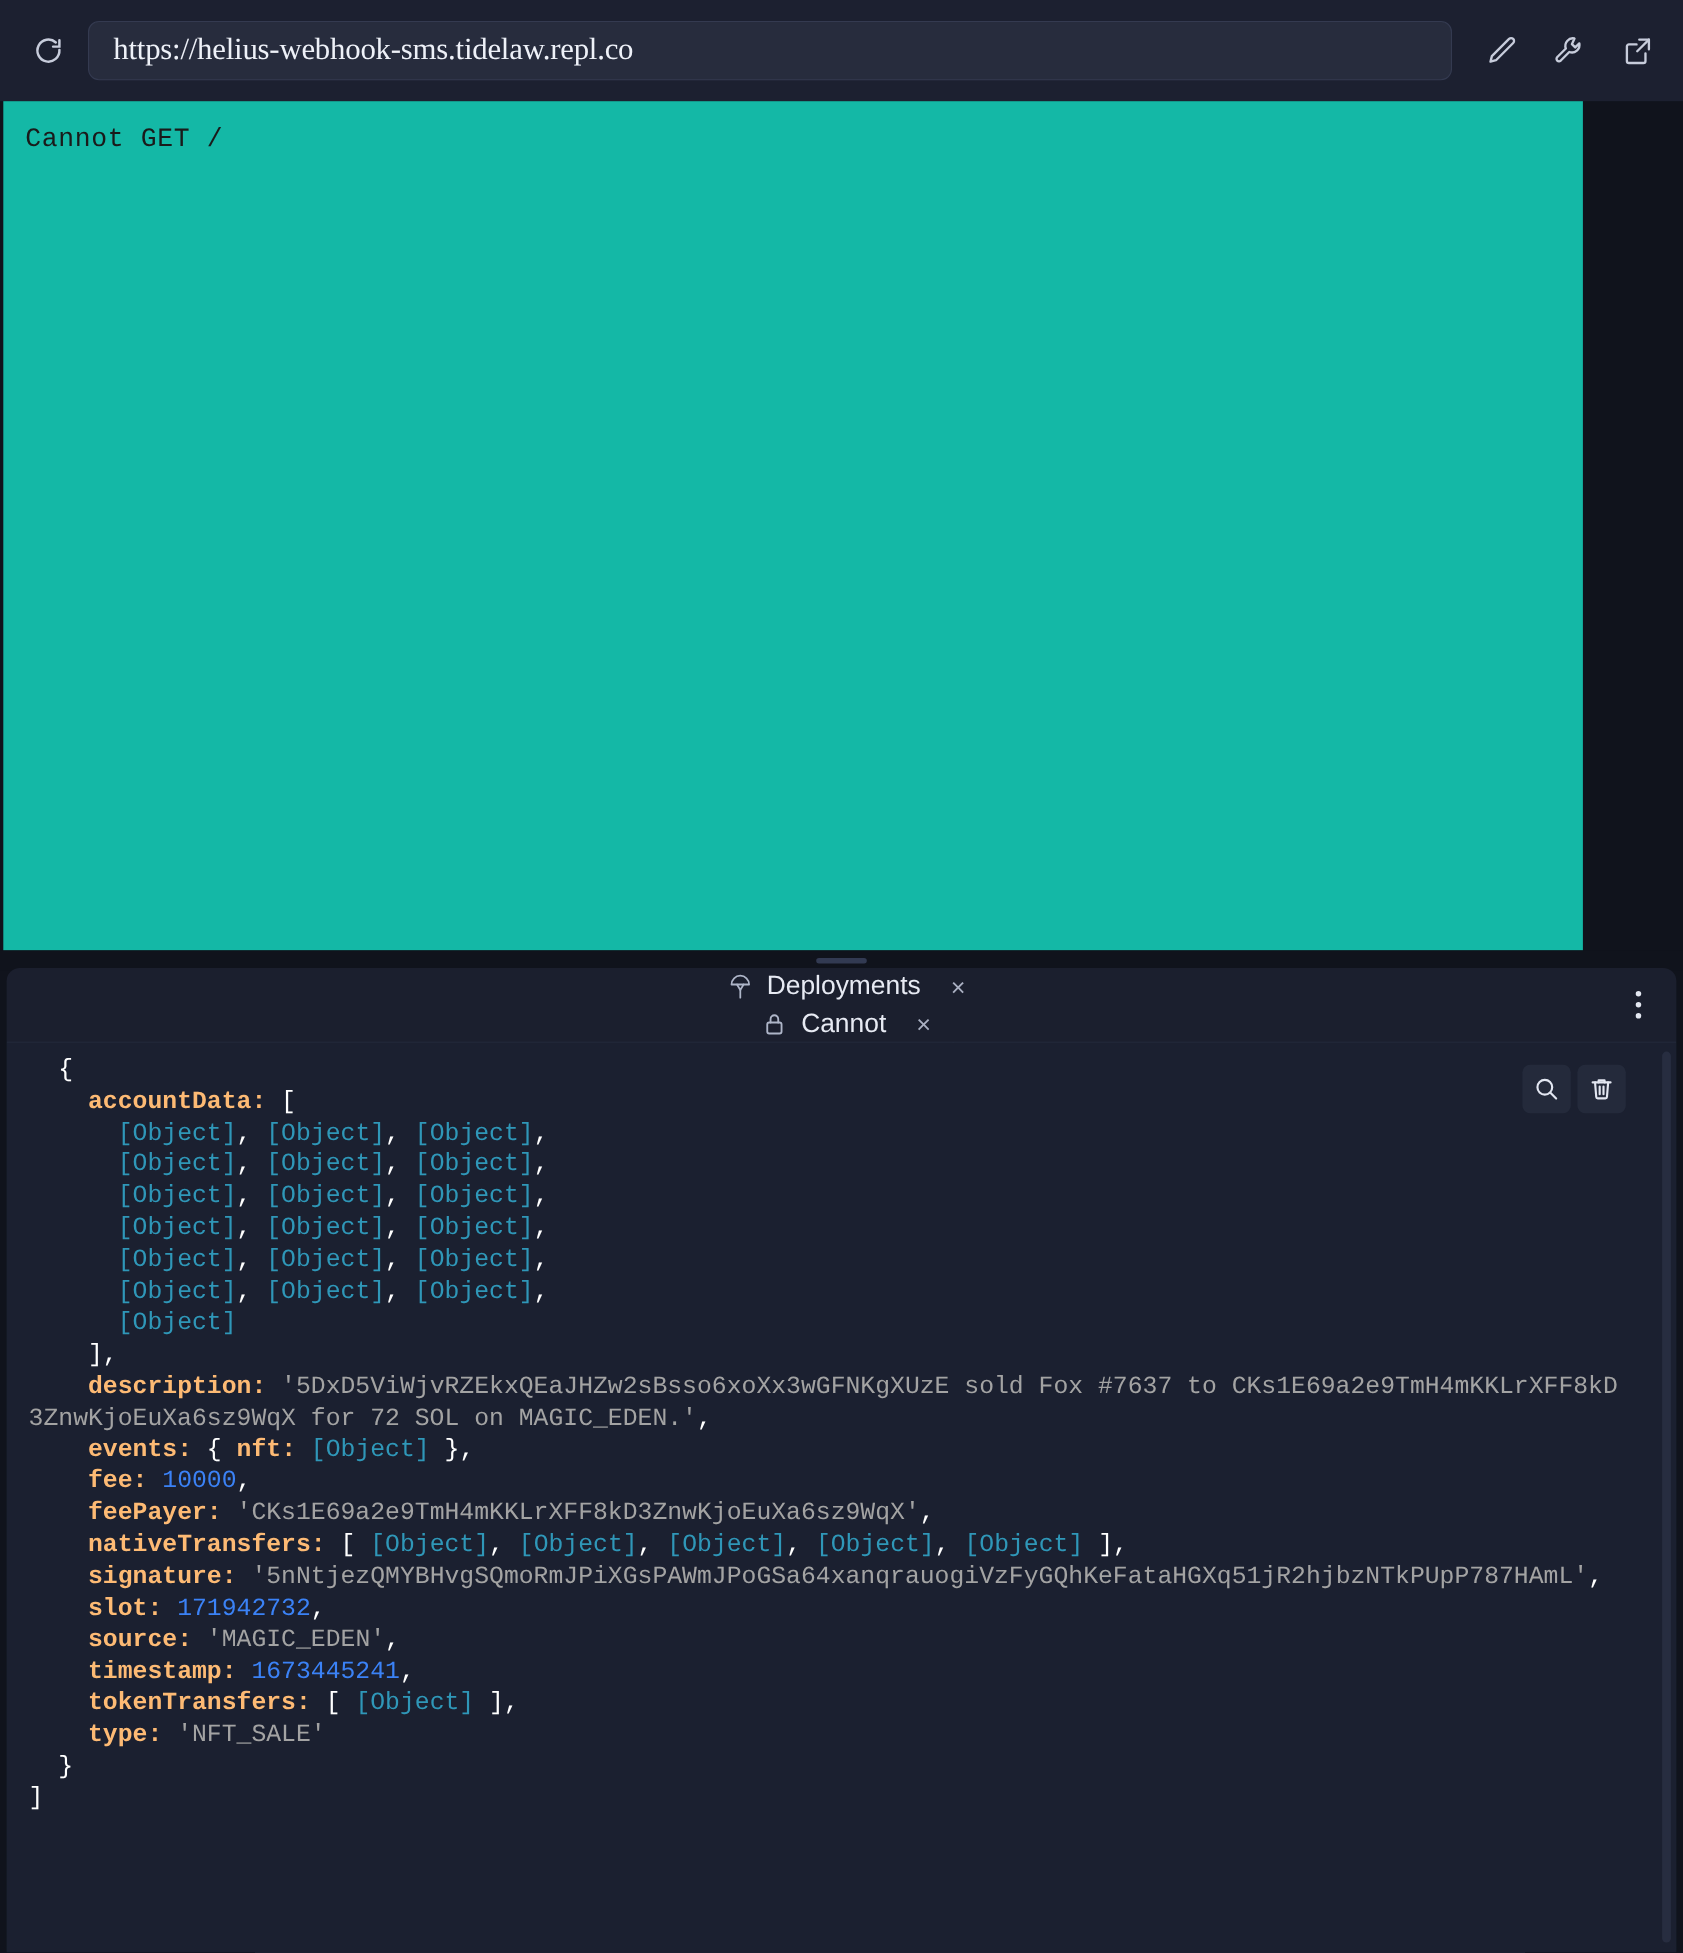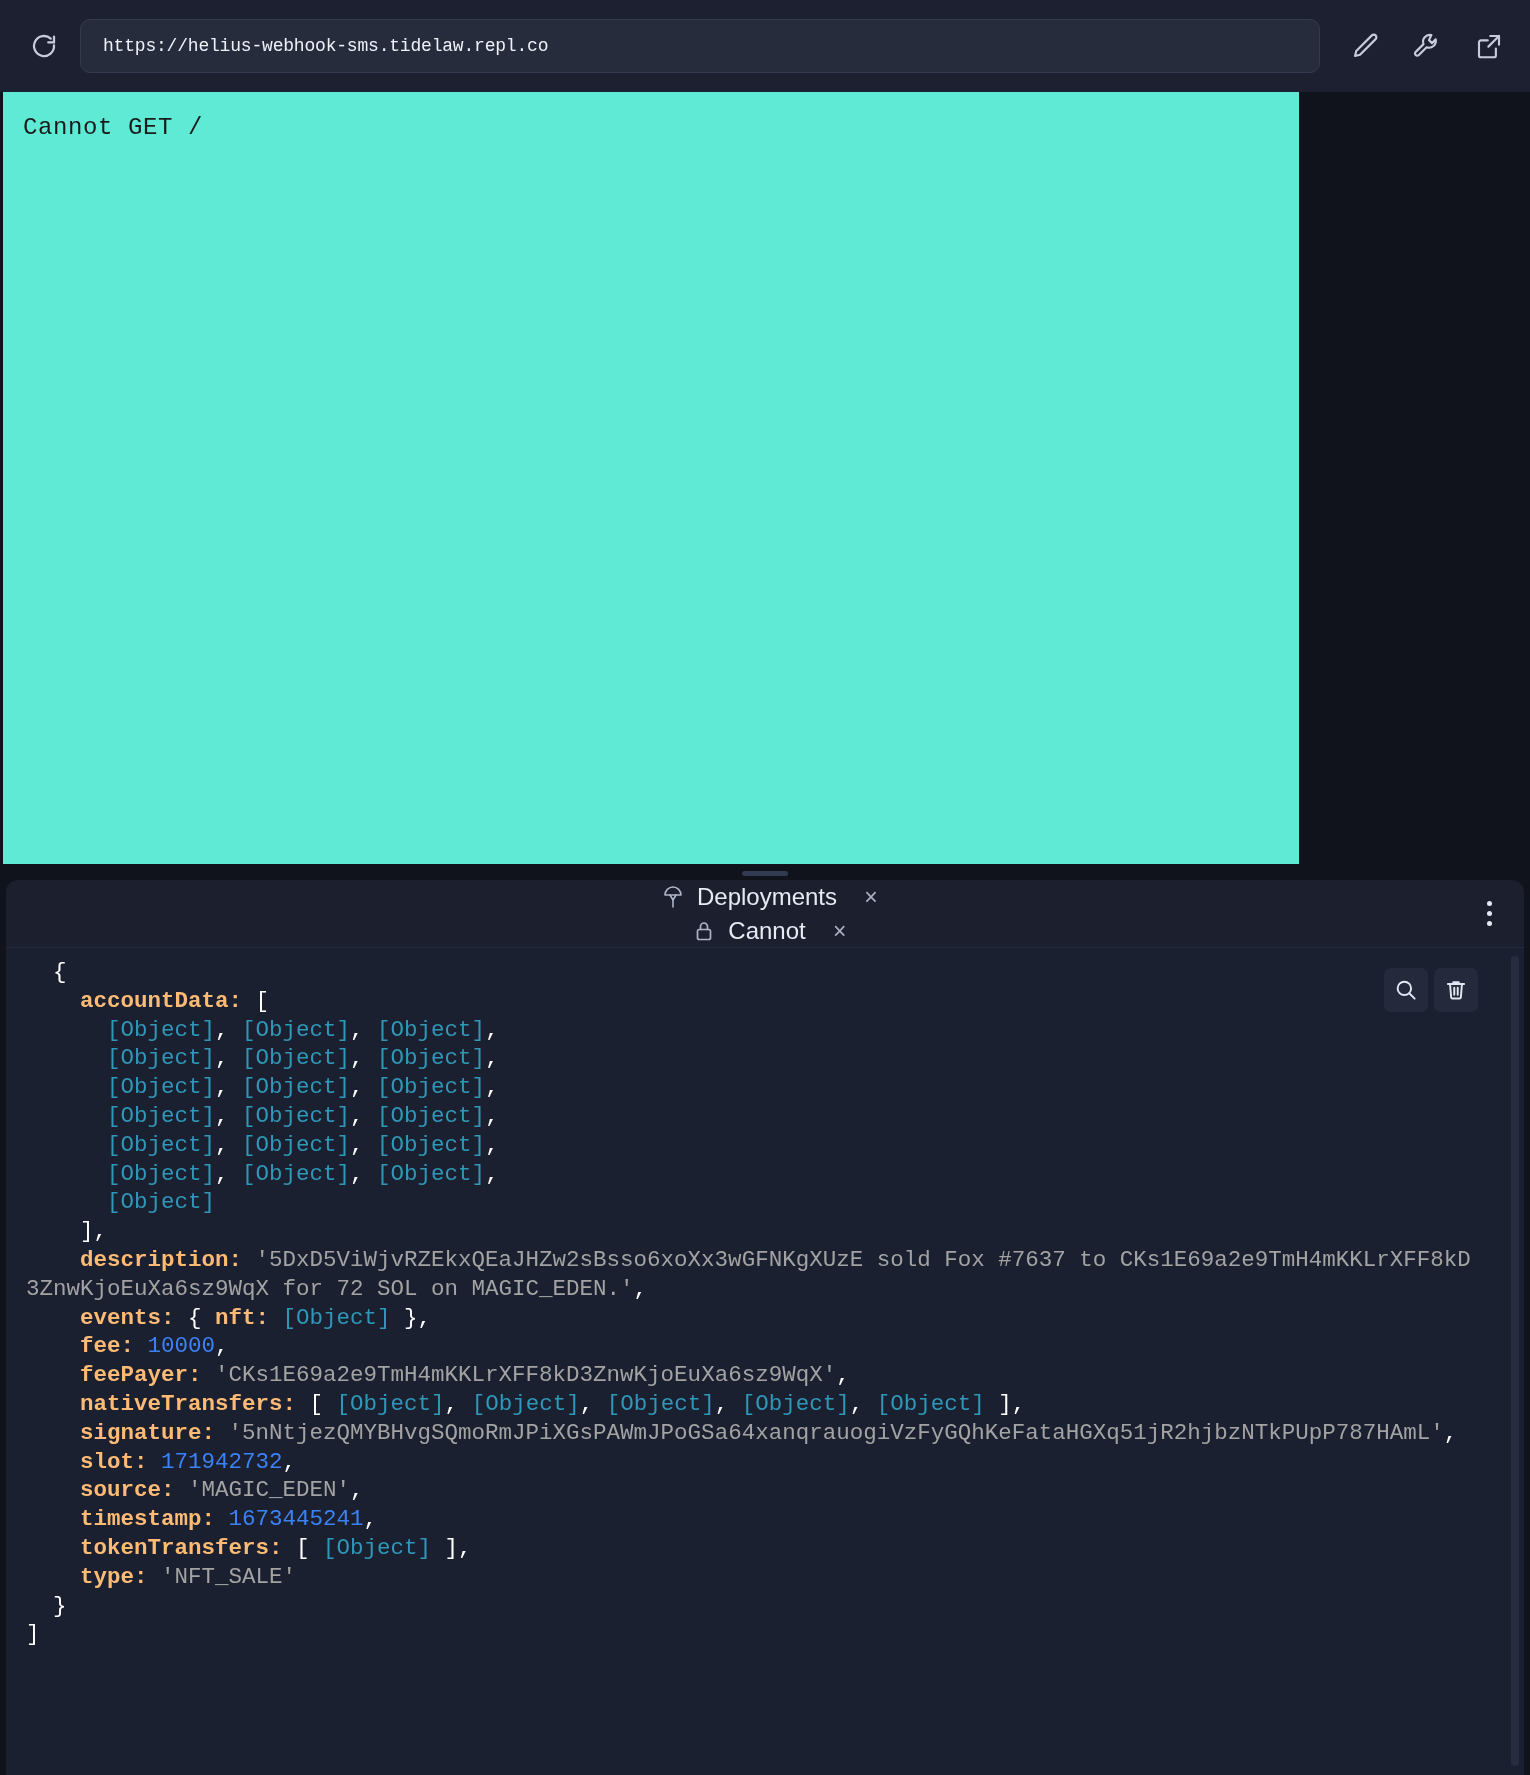--- a/index.html
+++ b/index.html
@@ -39,22 +39,22 @@
     border: 1px solid #343a50;
     border-radius: 10px;
     display: flex;
     align-items: center;
     padding: 0 22px;
     max-width: 1240px;
     cursor: text;
   }
   .url-text {
     color: #eef1f8;
-    font-size: 18px;
-    font-family: Liberation Mono, monospace;
+    font-size: 28px;
+    font-family: Liberation Serif, serif;
     letter-spacing: -0.2px;
     white-space: nowrap;
     overflow: hidden;
   }
   .bar-icons {
     display: flex;
     align-items: center;
     gap: 24px;
     margin-left: 26px;
     flex: 0 0 auto;
@@ -62,22 +62,22 @@
   .bar-icon {
     width: 38px; height: 38px;
     display: flex; align-items: center; justify-content: center;
     cursor: pointer;
   }
 
   
   .preview-pane {
     position: absolute;
     left: 3px; top: 92px;
-    width: 1296px; height: 772px;
-    background: #5eead4;
+    width: 1436px; height: 772px;
+    background: #14b8a6;
     overflow: hidden;
   }
   .preview-text {
     color: #1a1a1a;
     font-family: "Liberation Mono", monospace;
     font-size: 24px;
     padding: 22px 0 0 20px;
     letter-spacing: 0.6px;
   }
 

